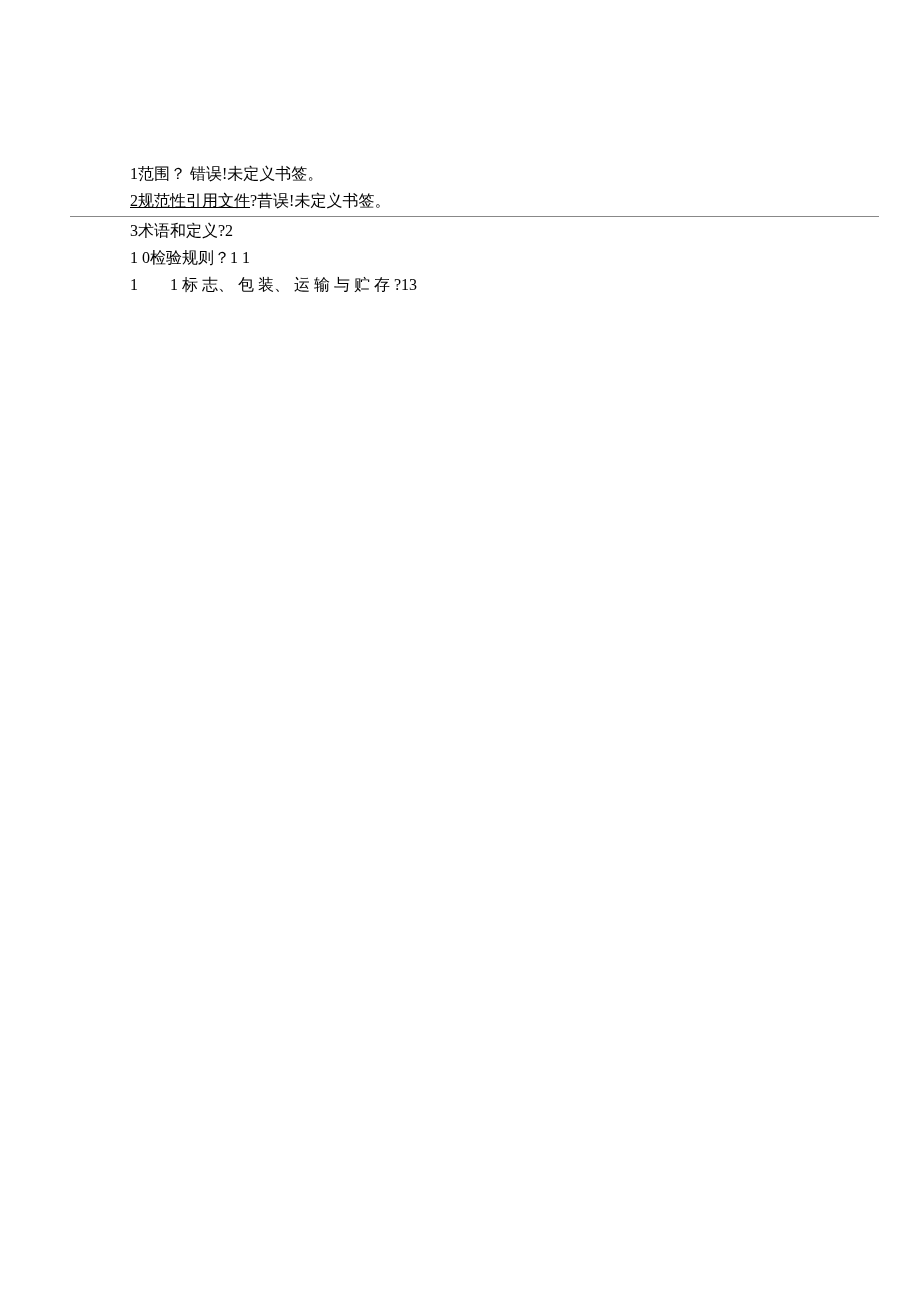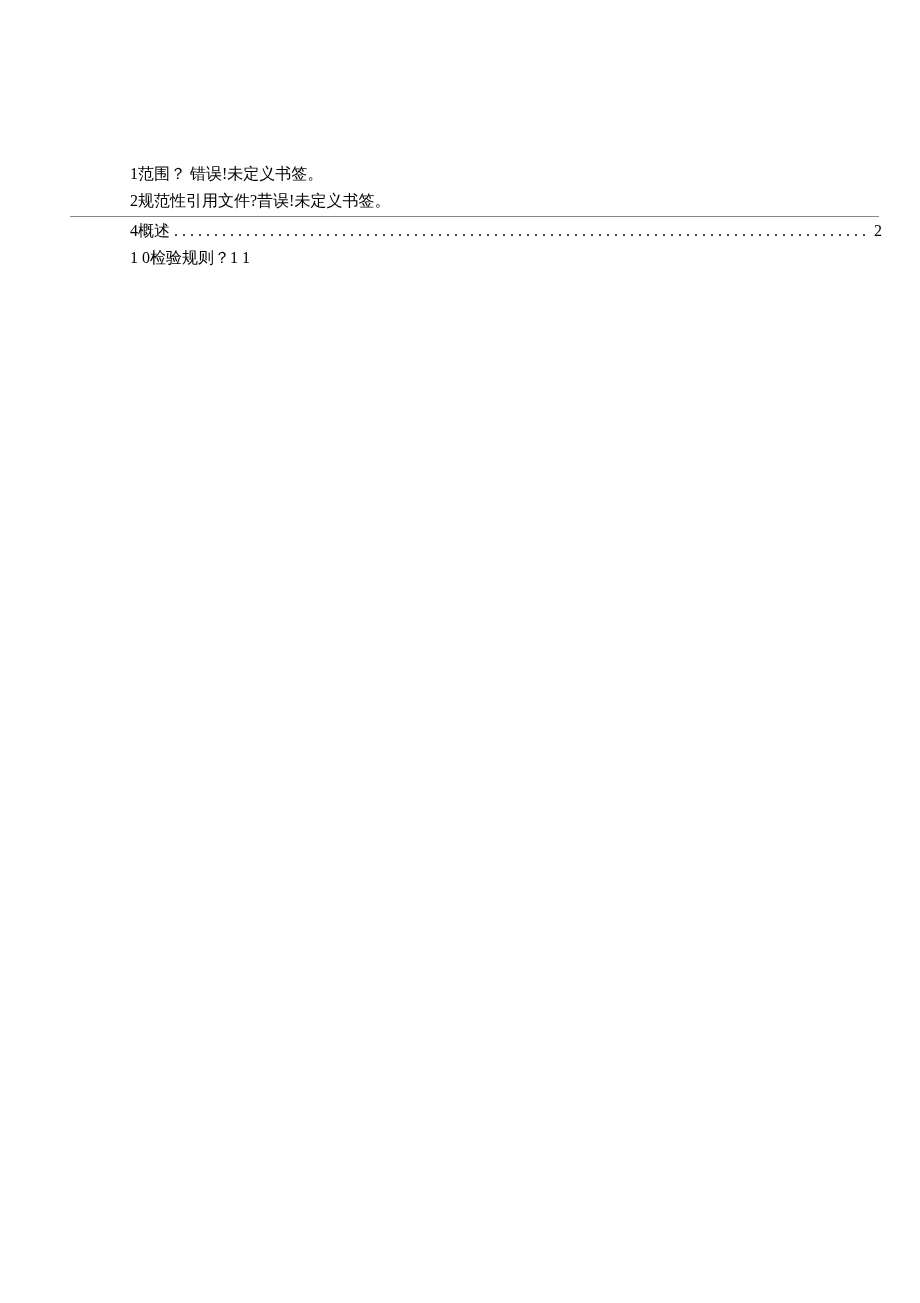--- a/index.html
+++ b/index.html
@@ -15,20 +15,21 @@
     .page {
       padding-top: 162px;
       padding-left: 130px;
       padding-right: 51px;
     }
     .toc-line {
       margin-bottom: 3px;
       white-space: nowrap;
     }
     .underline {
+      text-decoration: underline;
     }
     .section-break {
       border-top: 1px solid #888;
       margin-top: 2px;
       margin-bottom: 2px;
       margin-left: -60px;
       margin-right: -10px;
     }
     .dotted-fill {
       display: inline-block;
@@ -45,28 +46,31 @@
   <div class="toc-line">
     <span>1范围？ 错误!未定义书签。</span>
   </div>
 
   <div class="toc-line">
     <span class="underline">2规范性引用文件</span><span>?昔误!未定义书签。</span>
   </div>
 
   <div class="section-break"></div>
 
+  <div class="toc-line">
+    <span>3术语和定义?2</span>
+  </div>
 
-  <div class="toc-line">
-    <span>4概述 </span><span class="dotted-fill">. . . . . . . . . . . . . . . . . . . . . . . . . . . . . . . . . . . . . . . . . . . . . . . . . . . . . . . . . . . . . . . . . . . . . . . . . . . . . . . . . . . . . . .</span><span class="page-num">2</span>
-  </div>
 
 
 
 
 
 
   <div class="toc-line">
     <span>1 0检验规则？1 1</span>
   </div>
 
+  <div class="toc-line">
+    <span>1　　1 标 志、 包 装、 运 输 与 贮 存 ?13</span>
+  </div>
 
 </div>
 
 </body></html>

